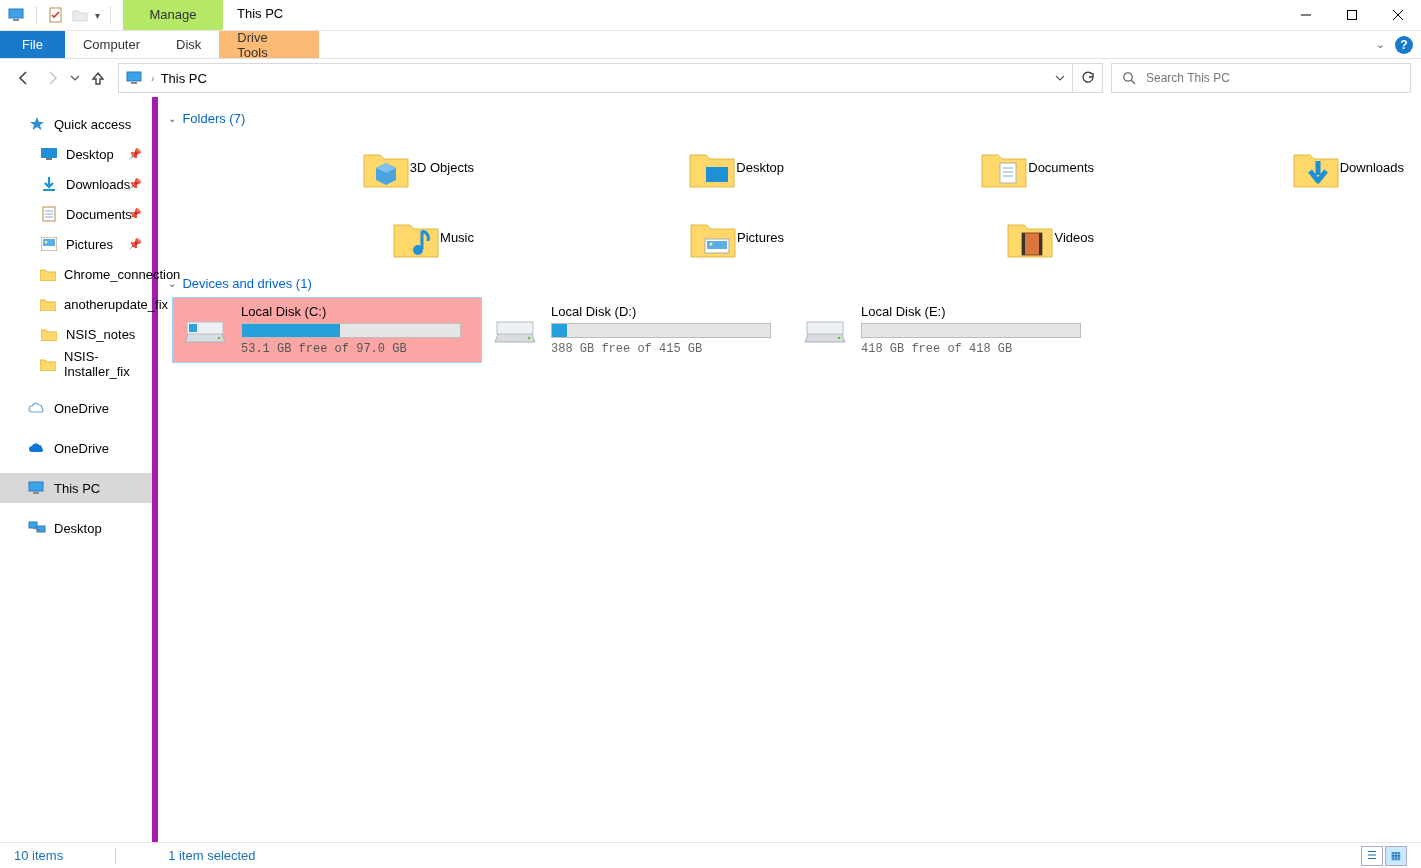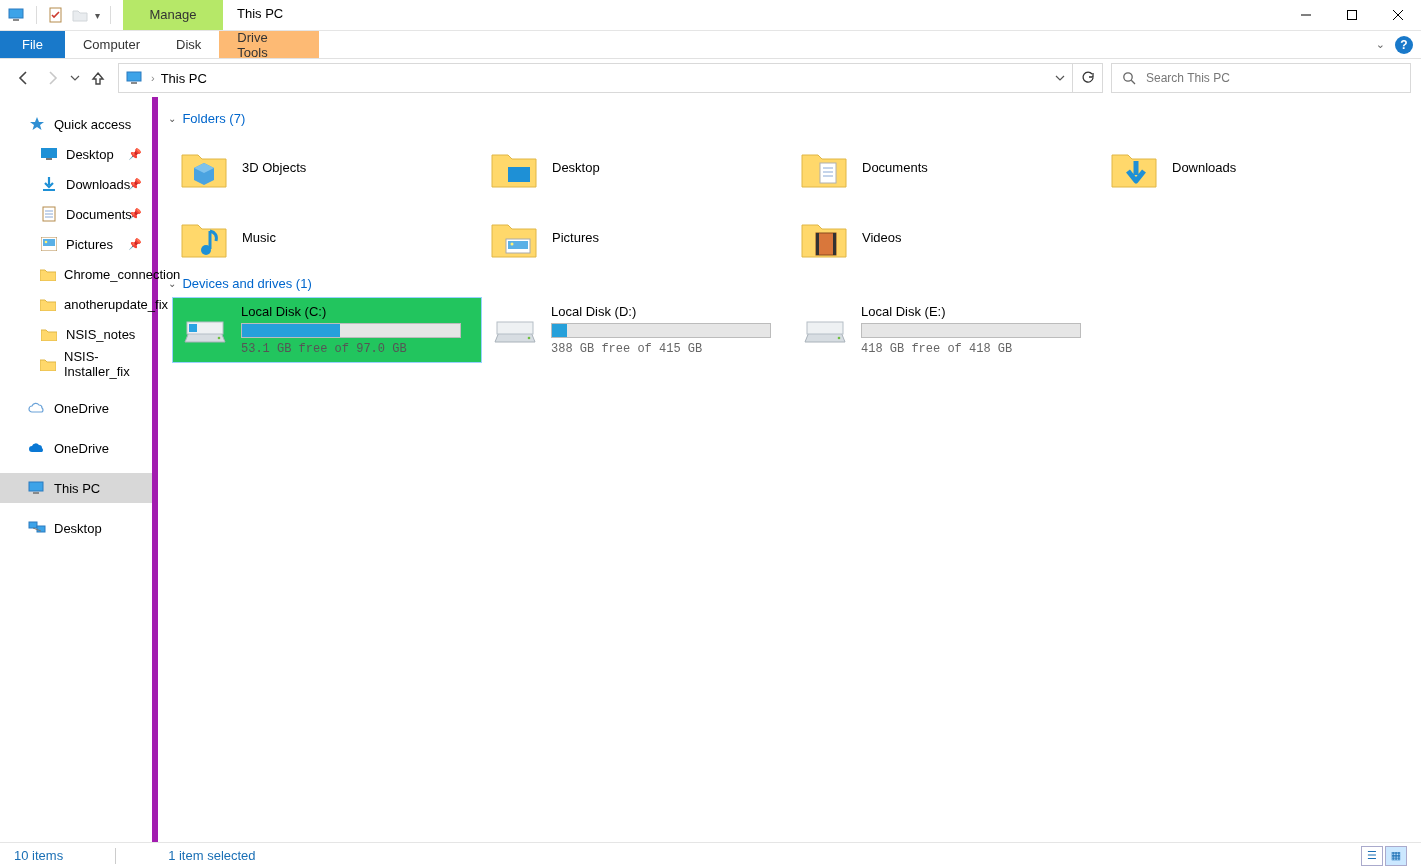--- a/index.html
+++ b/index.html
@@ -49,26 +49,26 @@
 .side-item.child { padding-left:40px; }
 .side-item.selected { background:#d8d8d8; }
 .side-pin { position:absolute; right:10px; color:#888; font-size:11px; }
 .side-spacer { height:14px; }
 .side-ico { width:18px; height:18px; display:flex; align-items:center; justify-content:center; }
 
 .content { flex:1; overflow:auto; padding: 10px 0 0 0; }
 .section-header { display:flex; align-items:center; gap:6px; padding:4px 0 6px 10px; color:#0066cc; font-size:13px; }
 .section-chevron { color:#555; font-size:10px; }
 .grid { display:flex; flex-wrap:wrap; padding-left:14px; }
-.folder-card { width:310px; height:70px; display:flex; align-items:center; gap:14px; padding:4px 8px; }
+.folder-card { width:310px; height:70px; display:flex; align-items:center; padding:4px 8px;justify-content:flex-end; }
 .folder-ico { width:48px; height:48px; display:flex; align-items:center; justify-content:center; }
 .folder-label { font-size:13px; }
 
 .drive-card { width:310px; height:66px; display:flex; align-items:center; gap:12px; padding:4px 8px; border:1px solid transparent; }
-.drive-card.selected { background:#22c55e; border:1px solid #99d1ff; }
+.drive-card.selected { background:#fca5a5; border:1px solid #99d1ff; }
 .drive-ico { width:48px; height:48px; display:flex; align-items:center; justify-content:center; }
 .drive-info { flex:1; padding-right:12px; }
 .drive-name { font-size:13px; margin-bottom:4px; }
 .drive-bar { height:15px; background:#e6e6e6; border:1px solid #bcbcbc; position:relative; margin-bottom:4px; }
 .drive-fill { position:absolute; left:0; top:0; bottom:0; background:#26a0da; }
 .drive-free { font-size:12px; color:#666;font-family:Liberation Mono, monospace; }
 .drive-card.selected .drive-free { color:#555; }
 
 
 .statusbar { height:26px; border-top:1px solid #e5e5e5; display:flex; align-items:center; padding:0 14px; color:#1a6fb5; font-size:13px;gap:40px; }

